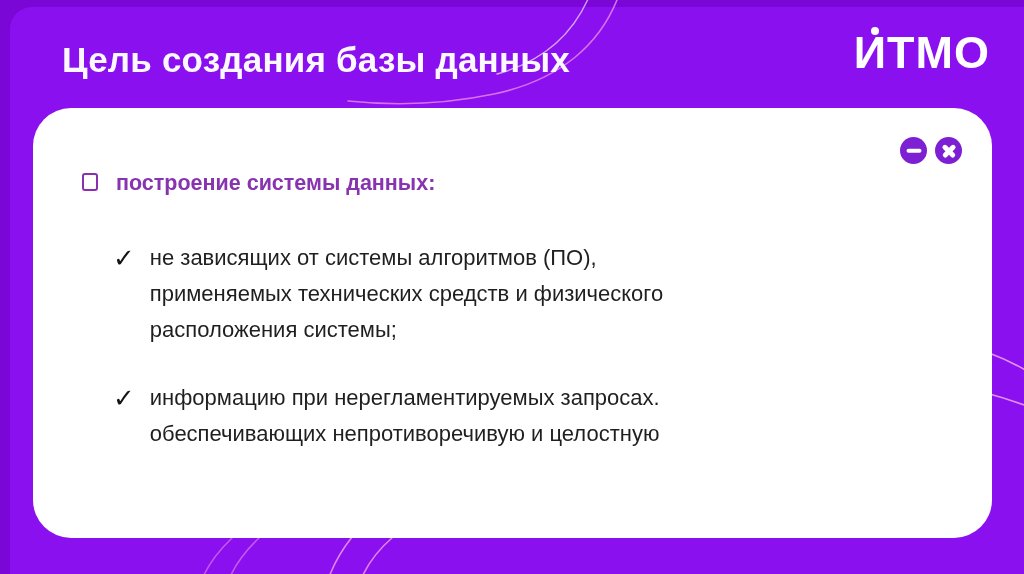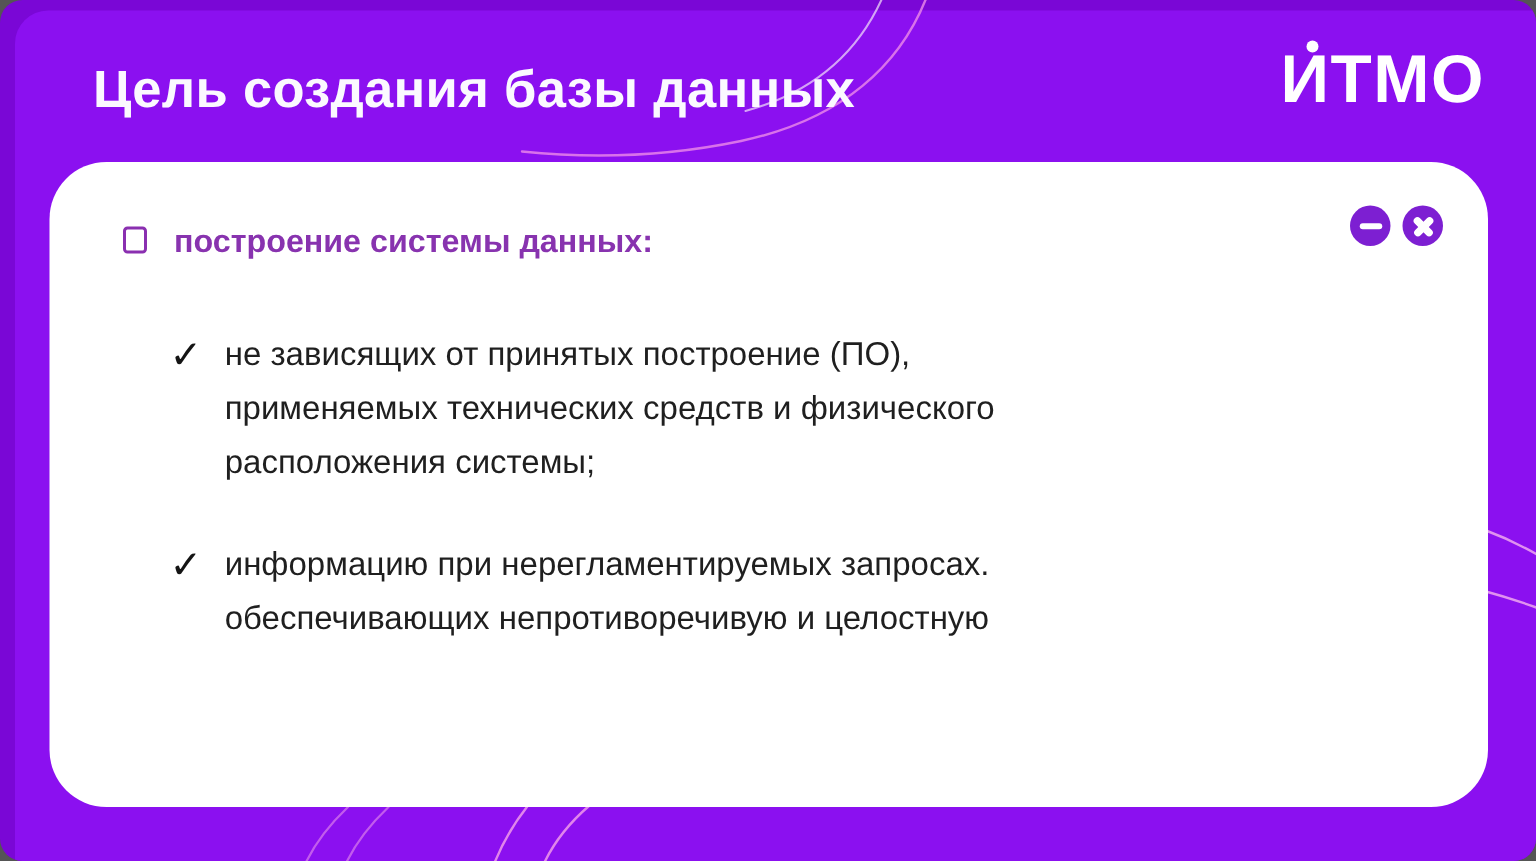--- a/index.html
+++ b/index.html
@@ -2,21 +2,20 @@
 <html><head>
 <meta charset="utf-8">
 <style>
   html,body{margin:0;padding:0;background:#555;}
   .stage{
     position:relative;
     width:1024px;height:574px;
     overflow:hidden;
     background:#7A07D6;
     font-family:"Liberation Sans","DejaVu Sans",sans-serif;
-    border-radius:15px;
   }
   
   .panel{
     position:absolute;left:10px;top:7px;right:0;bottom:0;
     background:#8B10F0;
     border-top-left-radius:22px;
     z-index:0;
   }
   .deco{position:absolute;left:0;top:0;z-index:1;pointer-events:none;}
   
@@ -37,21 +36,21 @@
     width:8px;height:8px;border-radius:50%;
     background:#FFFFFF;
   }
   
   .card{
     position:absolute;left:33px;top:108px;z-index:2;
     width:959px;height:430px;
     background:#FFFFFF;
     border-radius:38px;
     box-sizing:border-box;
-    padding:40px 60px 0 49px;
+    padding:62px 60px 0 49px;
   }
   .window-controls{
     position:absolute;top:29px;right:30px;
     display:flex;gap:8px;
   }
   .ctrl{
     position:relative;width:27px;height:27px;border-radius:50%;
     background:#7D1FD2;cursor:pointer;
   }
   .ctrl .bar{
@@ -126,21 +125,21 @@
     <div class="heading-row">
       <span class="square-bullet"></span>
       <span class="heading">построение системы данных:</span>
     </div>
 
     <div class="bullets">
 
       <div class="bullet">
         <span class="check">✓</span>
         <div class="b-lines">
-          <span>не зависящих от принятых построение (ПО),</span>
+          <span>не зависящих от системы алгоритмов (ПО),</span>
           <span>применяемых технических средств и физического</span>
           <span>расположения системы;</span>
         </div>
       </div>
 
       <div class="bullet">
         <span class="check">✓</span>
         <div class="b-lines">
           <span>информацию при нерегламентируемых запросах.</span>
           <span>обеспечивающих непротиворечивую и целостную</span>

